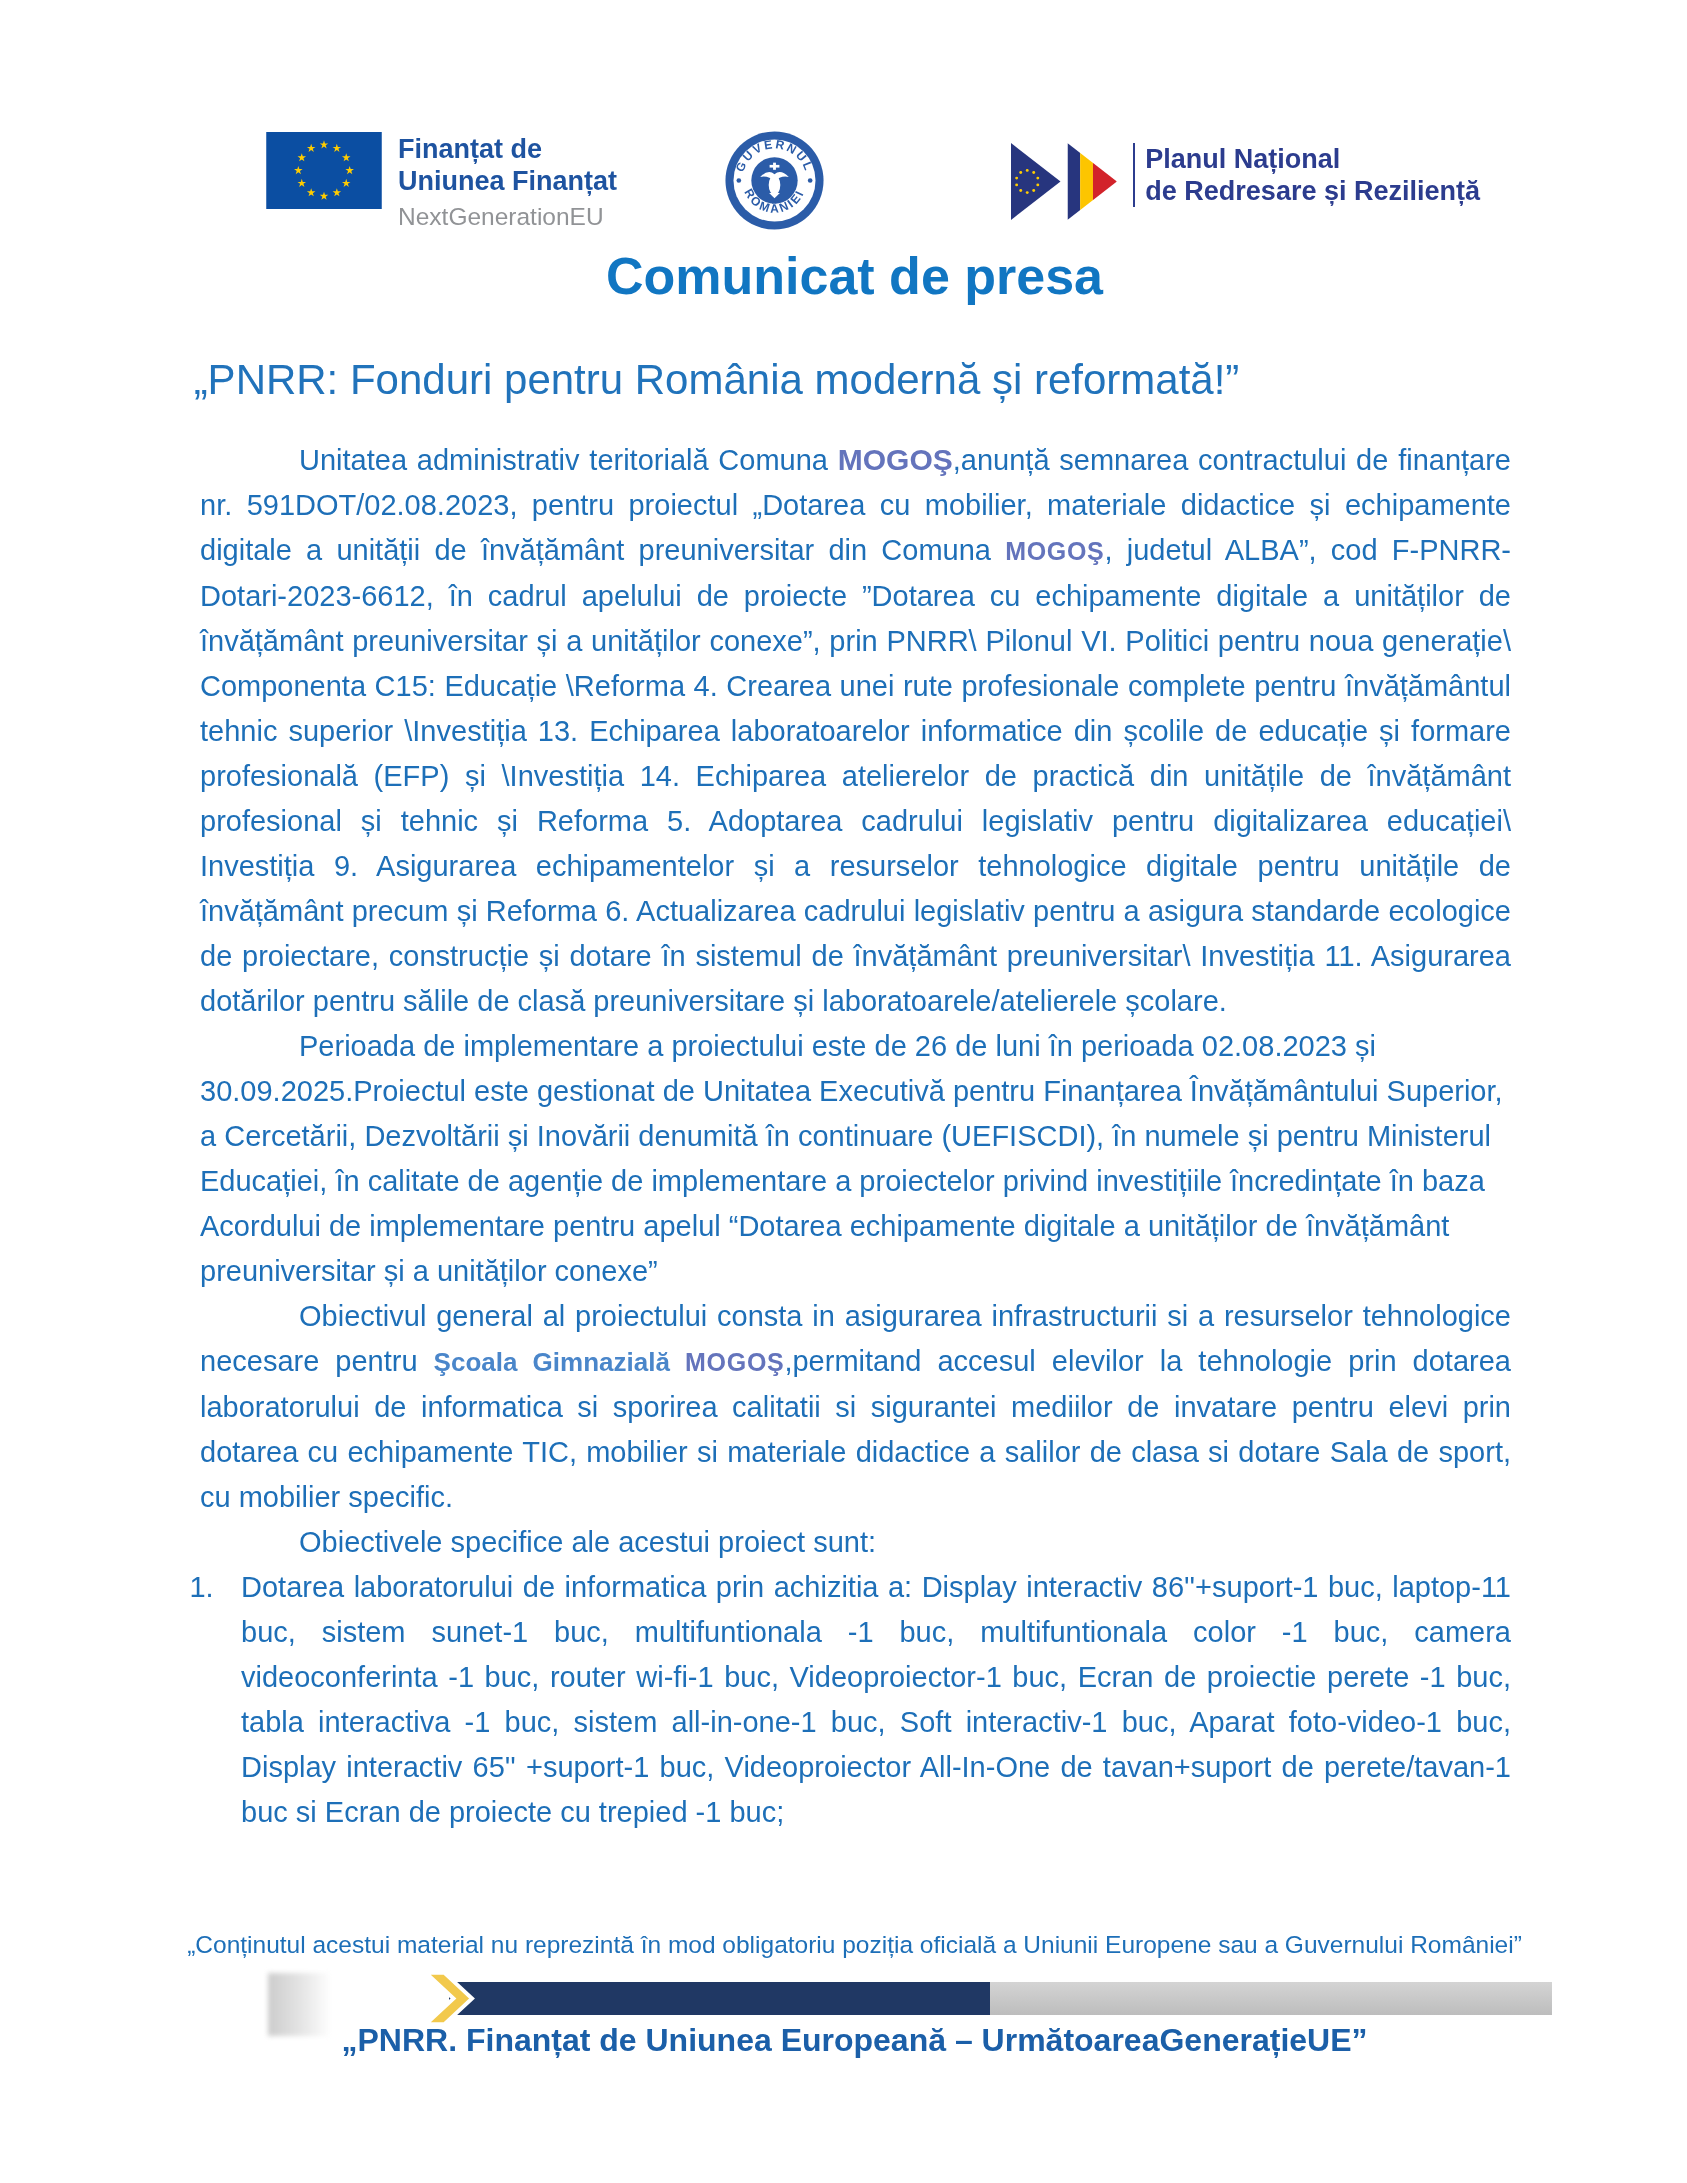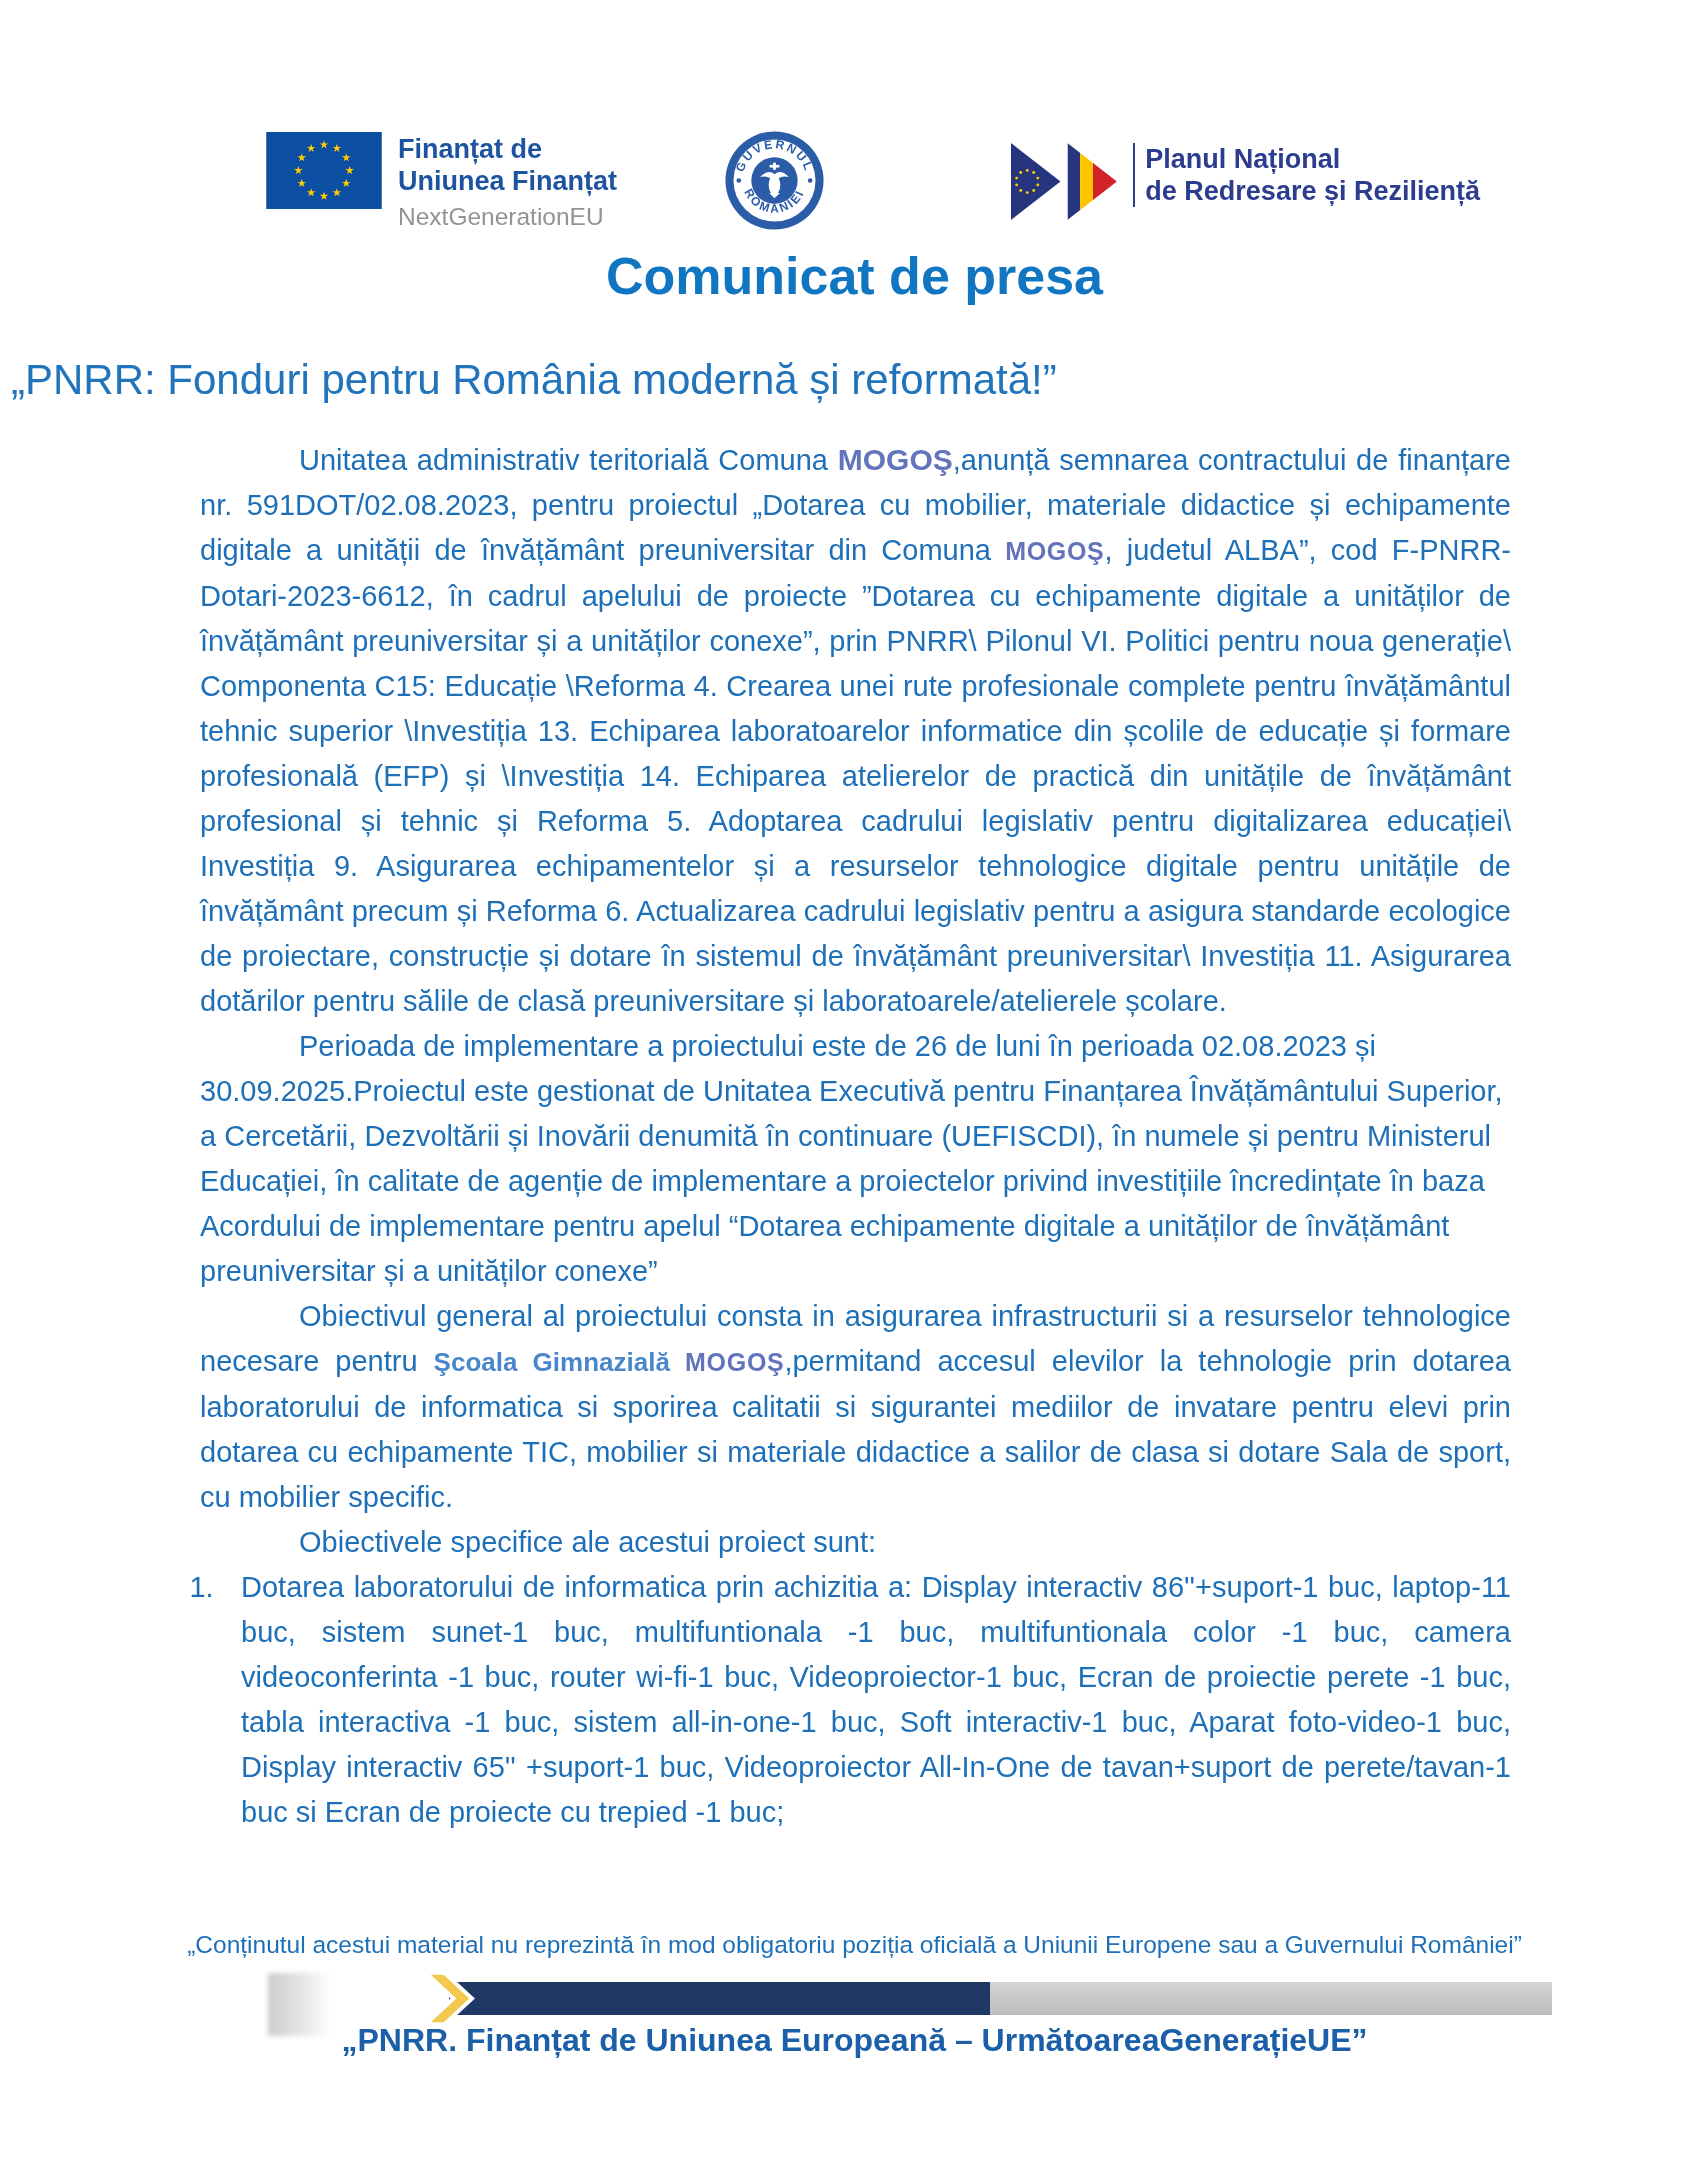--- a/index.html
+++ b/index.html
@@ -16,21 +16,21 @@
   .eu-text{margin-left:16px;padding-top:1.3px;}
   .eu-l1,.eu-l2{font-size:27px;font-weight:bold;color:var(--eu-text);line-height:32px;}
   .eu-l3{font-size:24.5px;color:var(--nextgen-gray);line-height:29px;margin-top:5.3px;}
   .logo-gov{margin-right:79px;}
   .logo-pnrr{display:flex;align-items:flex-start;}
   .pnrr-text{margin-left:10.6px;border-left:2px solid var(--pnrr-text);padding-left:10.6px;}
   .pnrr-l{font-size:27px;font-weight:bold;color:var(--pnrr-text);line-height:32px;}
   
   .title{position:absolute;top:246px;left:0;width:1687px;margin:0;text-align:center;
          font-size:52px;font-weight:bold;color:var(--title);}
-  .subtitle{position:absolute;top:356px;left:0;width:1411px;margin:0;
+  .subtitle{position:absolute;top:356px;left:0;width:1411px;margin:0;text-align:center;
          font-size:42px;font-weight:normal;color:var(--subtitle);}
   
   .body{position:absolute;left:189px;right:187px;top:437px;
         font-size:29px;line-height:45px;color:var(--body-text);}
   .bodyp{margin:0;}
   .just{text-align:justify;}
   .ind{text-indent:99px;}
   .listp{padding-left:41px;position:relative;}
   .marker{position:absolute;left:-10.6px;top:0;}
   .run-m1{font-weight:bold;color:var(--commune);font-size:30px;}

